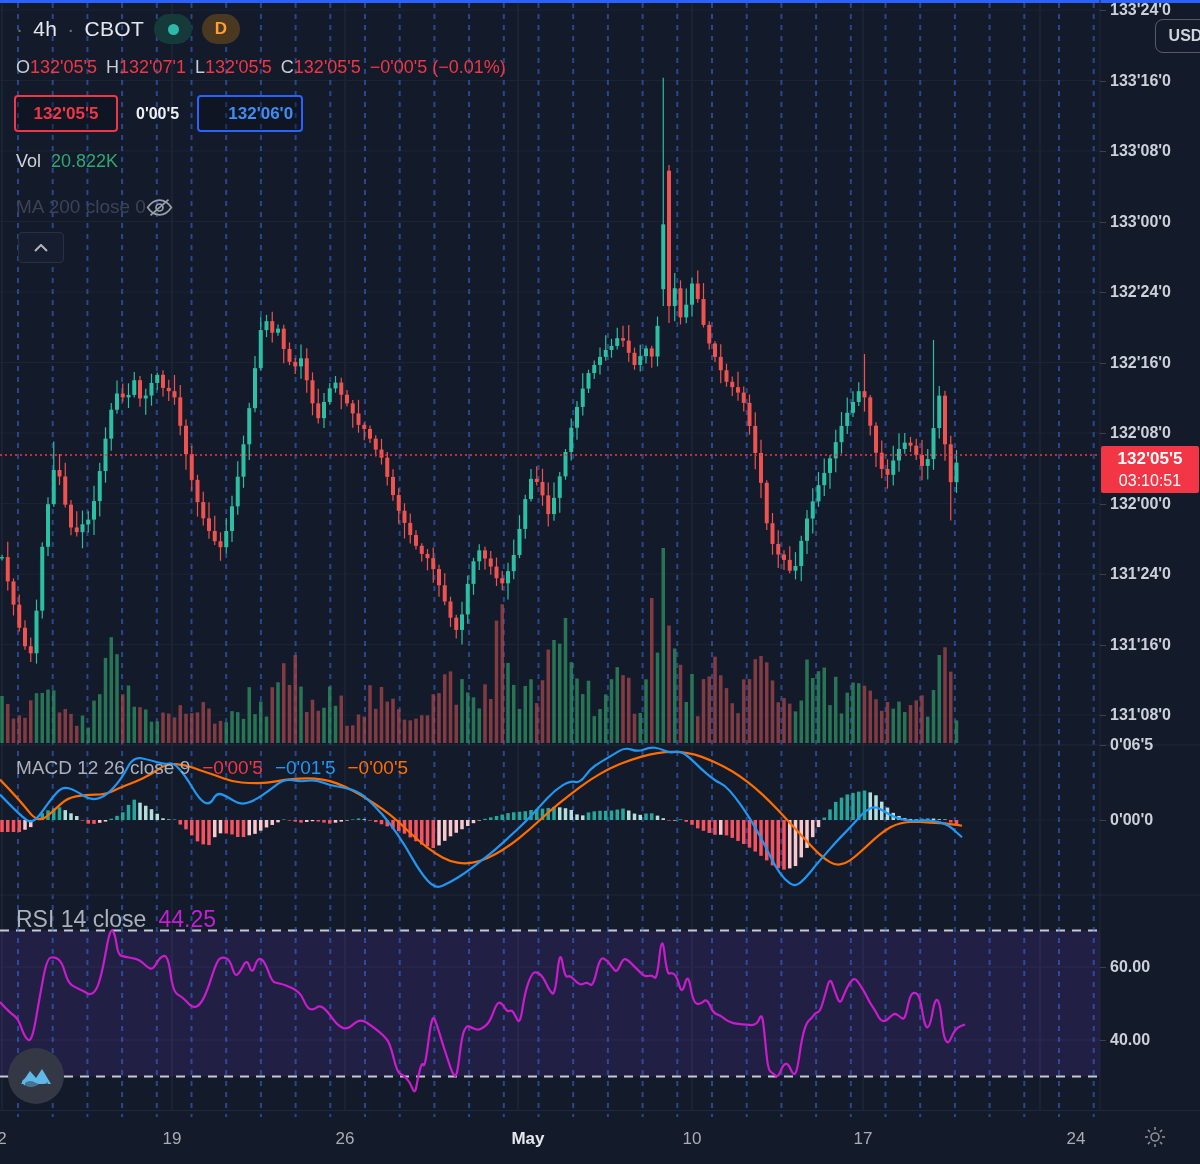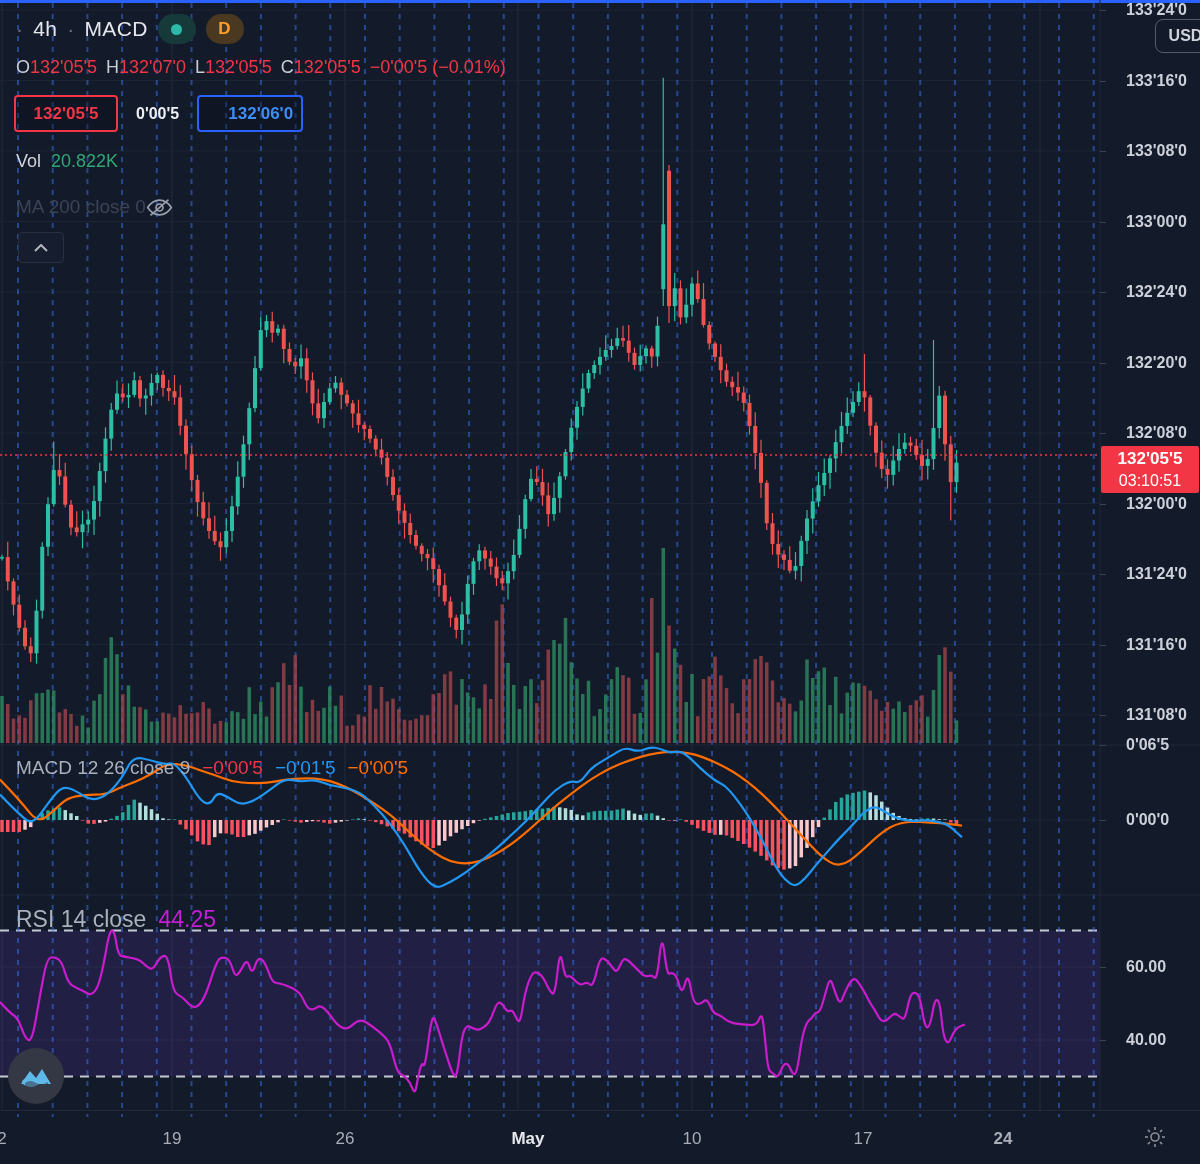--- a/index.html
+++ b/index.html
@@ -32,21 +32,21 @@
   #collapse-btn{left:18px;top:232px;width:46px;height:31px;border:1px solid #2a3044;border-radius:4px;
                 background:#161d2e;display:flex;align-items:center;justify-content:center;cursor:pointer;}
   
   #macd-row{left:16px;top:757px;display:flex;gap:12px;font-size:19px;align-items:center;}
   #rsi-row{left:16px;top:906px;display:flex;gap:12px;font-size:23px;align-items:center;}
   .leg-title{color:#aab0bc;}
   .v-red{color:#f23645;} .v-blue{color:#2196f3;} .v-orange{color:#ff6d00;} .v-purple{color:#c41ed6;}
   
   #price-axis{left:1100px;top:0;width:100px;height:1110px;}
   .ax-lbl{position:absolute;left:10px;transform:translateY(-50%);font-size:16px;font-weight:700;
-          color:#ccd0da;white-space:nowrap;margin-left:16px;}
+          color:#ccd0da;white-space:nowrap;}
   .ax-tick{position:absolute;left:0;width:6px;height:1px;background:#3a4150;}
   #usd-badge{left:1117px;top:19px;width:61px;height:34px;border:1.5px solid #565b66;border-radius:8px;
              display:flex;align-items:center;justify-content:center;color:#d1d4dc;font-size:16px;
              font-weight:600;background:rgba(19,26,41,.92);margin-left:38px;}
   #price-flag{left:1101px;top:446px;width:98px;height:47px;background:#f23645;border-radius:2px;
               color:#fff;display:flex;flex-direction:column;align-items:center;justify-content:center;
               font-size:17px;font-weight:700;line-height:22px;}
   #price-flag .cd{font-weight:400;font-size:16px;}
   #time-axis{left:0;top:1110px;width:1200px;height:54px;border-top:1px solid #20283a;}
   .t-lbl{position:absolute;top:18px;transform:translateX(-50%);font-size:17px;color:#a8adb8;}
@@ -804,30 +804,30 @@
       <path d="M0 1002.04 Q10 1012.99 14 1015.5450000000001 Q18 1018.1 21.5 1028.1375 Q25 1038.175 28.5 1040 Q32 1041.825 36 1018.465 Q40 995.105 43.5 976.6725 Q47 958.24 51 957.51 Q55 956.78 58.5 959.335 Q62 961.89 65 972.4749999999999 Q68 983.06 72.5 985.615 Q77 988.17 81 989.9949999999999 Q85 991.8199999999999 87.5 993.4625 Q90 995.105 93.5 992.55 Q97 989.995 100 979.0450000000001 Q103 968.095 106.5 948.2025000000001 Q110 928.3100000000001 112.5 930.6825000000001 Q115 933.0550000000001 116.5 944.0050000000001 Q118 954.955 121.5 955.8675000000001 Q125 956.78 129 957.51 Q133 958.24 136.5 959.1525 Q140 960.065 143.5 963.5325 Q147 967 150 968.46 Q153 969.92 156.5 963.3499999999999 Q160 956.78 164 955.8675000000001 Q168 954.955 170.5 973.3875 Q173 991.8199999999999 177.5 994.375 Q182 996.9300000000001 184.5 999.485 Q187 1002.04 190 1004.96 Q193 1007.88 196.5 1006.4200000000001 Q200 1004.96 203.5 998.39 Q207 991.8199999999999 212 975.9425 Q217 960.065 220 958.4225 Q223 956.78 226.5 958.4225 Q230 960.065 232.5 968.46 Q235 976.855 237.5 974.4825000000001 Q240 972.11 243.5 965.175 Q247 958.24 249.5 966.635 Q252 975.03 255 965.905 Q258 956.78 261.5 959.335 Q265 961.89 268.5 971.9275 Q272 981.965 275 982.5125 Q278 983.06 281.5 983.9725 Q285 984.885 292.5 988.3525 Q300 991.8199999999999 303.5 999.8499999999999 Q307 1007.88 310 1008.9749999999999 Q313 1010.0699999999999 316.5 1007.515 Q320 1004.96 324 1008.4275 Q328 1011.895 332.5 1018.465 Q337 1025.035 342 1027.5900000000001 Q347 1030.145 353.5 1024.1225 Q360 1018.1 366.5 1022.48 Q373 1026.86 378 1030.875 Q383 1034.89 386.5 1038.9050000000002 Q390 1042.92 393.5 1057.52 Q397 1072.12 400 1073.58 Q403 1075.04 406.5 1078.5075 Q410 1081.975 412.5 1088.545 Q415 1095.115 416.5 1085.99 Q418 1076.865 420 1069.3825000000002 Q422 1061.9 423.5 1065.0025 Q425 1068.105 428.5 1040.5475000000001 Q432 1012.99 434.5 1019.0125 Q437 1025.035 439.5 1033.43 Q442 1041.825 444.5 1049.49 Q447 1057.155 450 1066.0974999999999 Q453 1075.04 455 1075.9524999999999 Q457 1076.865 459.5 1055.8775 Q462 1034.89 464.5 1029.9625 Q467 1025.035 469.5 1026.495 Q472 1027.955 475 1029.05 Q478 1030.145 480.5 1029.05 Q483 1027.955 486.5 1024.8525 Q490 1021.75 493.5 1011.895 Q497 1002.04 499.5 1002.5875 Q502 1003.135 504.5 1007.515 Q507 1011.895 509.5 1010.9825 Q512 1010.0699999999999 513.5 1012.625 Q515 1015.1800000000001 517.5 1020.1075000000001 Q520 1025.035 522.5 1008.4275 Q525 991.8199999999999 528.5 982.3299999999999 Q532 972.84 534.5 972.475 Q537 972.11 540 974.4825000000001 Q543 976.855 546.5 984.3375 Q550 991.8199999999999 552.5 993.4625 Q555 995.105 557.5 971.5625 Q560 948.02 562.5 962.985 Q565 977.95 567.5 976.49 Q570 975.03 573.5 979.045 Q577 983.06 579.5 983.9725 Q582 984.885 584.5 983.425 Q587 981.965 590 984.52 Q593 987.075 596.5 971.9275 Q600 956.78 603.5 958.4225 Q607 960.065 609.5 963.5325 Q612 967 614.5 969.9200000000001 Q617 972.84 620 965.54 Q623 958.24 625.5 959.1525 Q628 960.065 630.5 962.62 Q633 965.175 636.5 968.6424999999999 Q640 972.11 642.5 974.4825000000001 Q645 976.855 648.5 975.9425 Q652 975.03 654.5 977.585 Q657 980.14 659.5 956.05 Q662 931.96 664.5 953.495 Q667 975.03 669.5 973.5699999999999 Q672 972.11 674.5 974.4825000000001 Q677 976.855 679.5 985.98 Q682 995.105 685 983.6075000000001 Q688 972.11 690.5 987.075 Q693 1002.04 696.5 1003.5 Q700 1004.96 703.5 1001.4925000000001 Q707 998.025 710 1005.5074999999999 Q713 1012.99 716.5 1014.085 Q720 1015.1800000000001 725 1019.0125 Q730 1022.845 738.5 1023.94 Q747 1025.035 752 1025.035 Q757 1025.035 759.5 1018.465 Q762 1011.895 763.5 1025.0349999999999 Q765 1038.175 766.5 1054.0525 Q768 1069.93 770.5 1071.5725 Q773 1073.215 775.5 1075.5875 Q778 1077.96 780.5 1071.3899999999999 Q783 1064.82 785.5 1063.9074999999998 Q788 1062.995 790.5 1069.0175 Q793 1075.04 795 1073.58 Q797 1072.12 799.5 1054.6 Q802 1037.08 804.5 1029.415 Q807 1021.75 809.5 1019.925 Q812 1018.1 813.5 1015.5450000000001 Q815 1012.99 817.5 1012.4425 Q820 1011.895 822.5 1003.5 Q825 995.105 827.5 985.98 Q830 976.855 832.5 984.3375 Q835 991.8199999999999 837.5 998.39 Q840 1004.96 842.5 998.39 Q845 991.8199999999999 847.5 986.8924999999999 Q850 981.965 852.5 979.9575 Q855 977.95 857.5 981.4175 Q860 984.885 862.5 988.9 Q865 992.915 867.5 998.025 Q870 1003.135 872.5 1006.6025 Q875 1010.0699999999999 877.5 1014.9975 Q880 1019.925 882.5 1020.8375 Q885 1021.75 887.5 1019.3775 Q890 1017.005 892.5 1014.9975 Q895 1012.99 897.5 1014.9975 Q900 1017.005 902.5 1018.4649999999999 Q905 1019.925 907.5 1007.515 Q910 995.105 912.5 993.4625 Q915 991.8199999999999 917.5 994.375 Q920 996.9300000000001 922.5 1012.4425 Q925 1027.955 927.5 1027.4074999999998 Q930 1026.86 932.5 1012.4424999999999 Q935 998.025 937.5 1000.0325 Q940 1002.04 941.5 1018.465 Q943 1034.89 945.5 1040 Q948 1045.11 950.5 1039.0875 Q953 1033.065 955.5 1029.9625 Q958 1026.86 961.5 1025.67375 L965 1024.4875" fill="none" stroke="#c81ccd" stroke-width="2.2"></path>
       <line x1="0" y1="745" x2="1200" y2="745" stroke="#20283a" stroke-width="1"></line>
       <line x1="0" y1="895" x2="1200" y2="895" stroke="#20283a" stroke-width="1"></line>
       <line x1="1100" y1="0" x2="1100" y2="1110" stroke="#20283a" stroke-width="1"></line>
     </svg>
 
   <div id="title-row" class="abs">
     <span class="dim-dot">·</span>
     <span>4h</span>
     <span class="dim-dot">·</span>
-    <span>MACD</span>
+    <span>CBOT</span>
     <span class="badge" id="badge-live">
       <span class="dot"></span>
     </span>
     <span class="badge" id="badge-d">D</span>
   </div>
 
   <div id="ohlc-row" class="abs">
     <span><span class="ohlc-k">O</span><span class="ohlc-v">132'05'5</span></span>
-    <span><span class="ohlc-k">H</span><span class="ohlc-v">132'07'0</span></span>
+    <span><span class="ohlc-k">H</span><span class="ohlc-v">132'07'1</span></span>
     <span><span class="ohlc-k">L</span><span class="ohlc-v">132'05'5</span></span>
     <span><span class="ohlc-k">C</span><span class="ohlc-v">132'05'5</span></span>
     <span class="ohlc-v">−0'00'5 (−0.01%)</span>
   </div>
 
   <div id="quote-row" class="abs">
     <div class="qbox" id="bid-box">132'05'5</div>
     <div id="spread-val">0'00'5</div>
     <div class="qbox" id="ask-box">132'06'0</div>
   </div>
@@ -870,21 +870,21 @@
       <div class="ax-lbl" style="top: 10px;">133'24'0</div>
       <div class="ax-tick" style="top: 10px;"></div>
       <div class="ax-lbl" style="top: 80.5px;">133'16'0</div>
       <div class="ax-tick" style="top: 80.5px;"></div>
       <div class="ax-lbl" style="top: 151px;">133'08'0</div>
       <div class="ax-tick" style="top: 151px;"></div>
       <div class="ax-lbl" style="top: 221.5px;">133'00'0</div>
       <div class="ax-tick" style="top: 221.5px;"></div>
       <div class="ax-lbl" style="top: 292px;">132'24'0</div>
       <div class="ax-tick" style="top: 292px;"></div>
-      <div class="ax-lbl" style="top: 362.5px;">132'20'0</div>
+      <div class="ax-lbl" style="top: 362.5px;">132'16'0</div>
       <div class="ax-tick" style="top: 362.5px;"></div>
       <div class="ax-lbl" style="top: 433px;">132'08'0</div>
       <div class="ax-tick" style="top: 433px;"></div>
       <div class="ax-lbl" style="top: 503.5px;">132'00'0</div>
       <div class="ax-tick" style="top: 503.5px;"></div>
       <div class="ax-lbl" style="top: 574px;">131'24'0</div>
       <div class="ax-tick" style="top: 574px;"></div>
       <div class="ax-lbl" style="top: 644.5px;">131'16'0</div>
       <div class="ax-tick" style="top: 644.5px;"></div>
       <div class="ax-lbl" style="top: 715px;">131'08'0</div>
@@ -904,21 +904,21 @@
     <span class="cd">03:10:51</span>
   </div>
 
   <div id="time-axis" class="abs">
       <div class="t-lbl" style="left: 2px;">2</div>
       <div class="t-lbl" style="left: 172px;">19</div>
       <div class="t-lbl" style="left: 345px;">26</div>
       <div class="t-lbl strong" style="left: 508px;">May</div>
       <div class="t-lbl" style="left: 692px;">10</div>
       <div class="t-lbl" style="left: 863px;">17</div>
-      <div class="t-lbl" style="left: 1003px; font-weight: bold;">24</div>
+      <div class="t-lbl" style="left: 1076px;">24</div>
     </div>
   <div id="sun-wrap" class="abs">
     <svg width="22" height="22" viewBox="0 0 22 22">
       <circle cx="11" cy="11" r="4" fill="none" stroke="#8a8e99" stroke-width="1.6"></circle>
       <g stroke="#8a8e99" stroke-width="1.6">
         <line x1="11" y1="1" x2="11" y2="4"></line>
           <line x1="11" y1="18" x2="11" y2="21"></line>
         <line x1="1" y1="11" x2="4" y2="11"></line>
           <line x1="18" y1="11" x2="21" y2="11"></line>
         <line x1="3.9" y1="3.9" x2="6" y2="6"></line>

